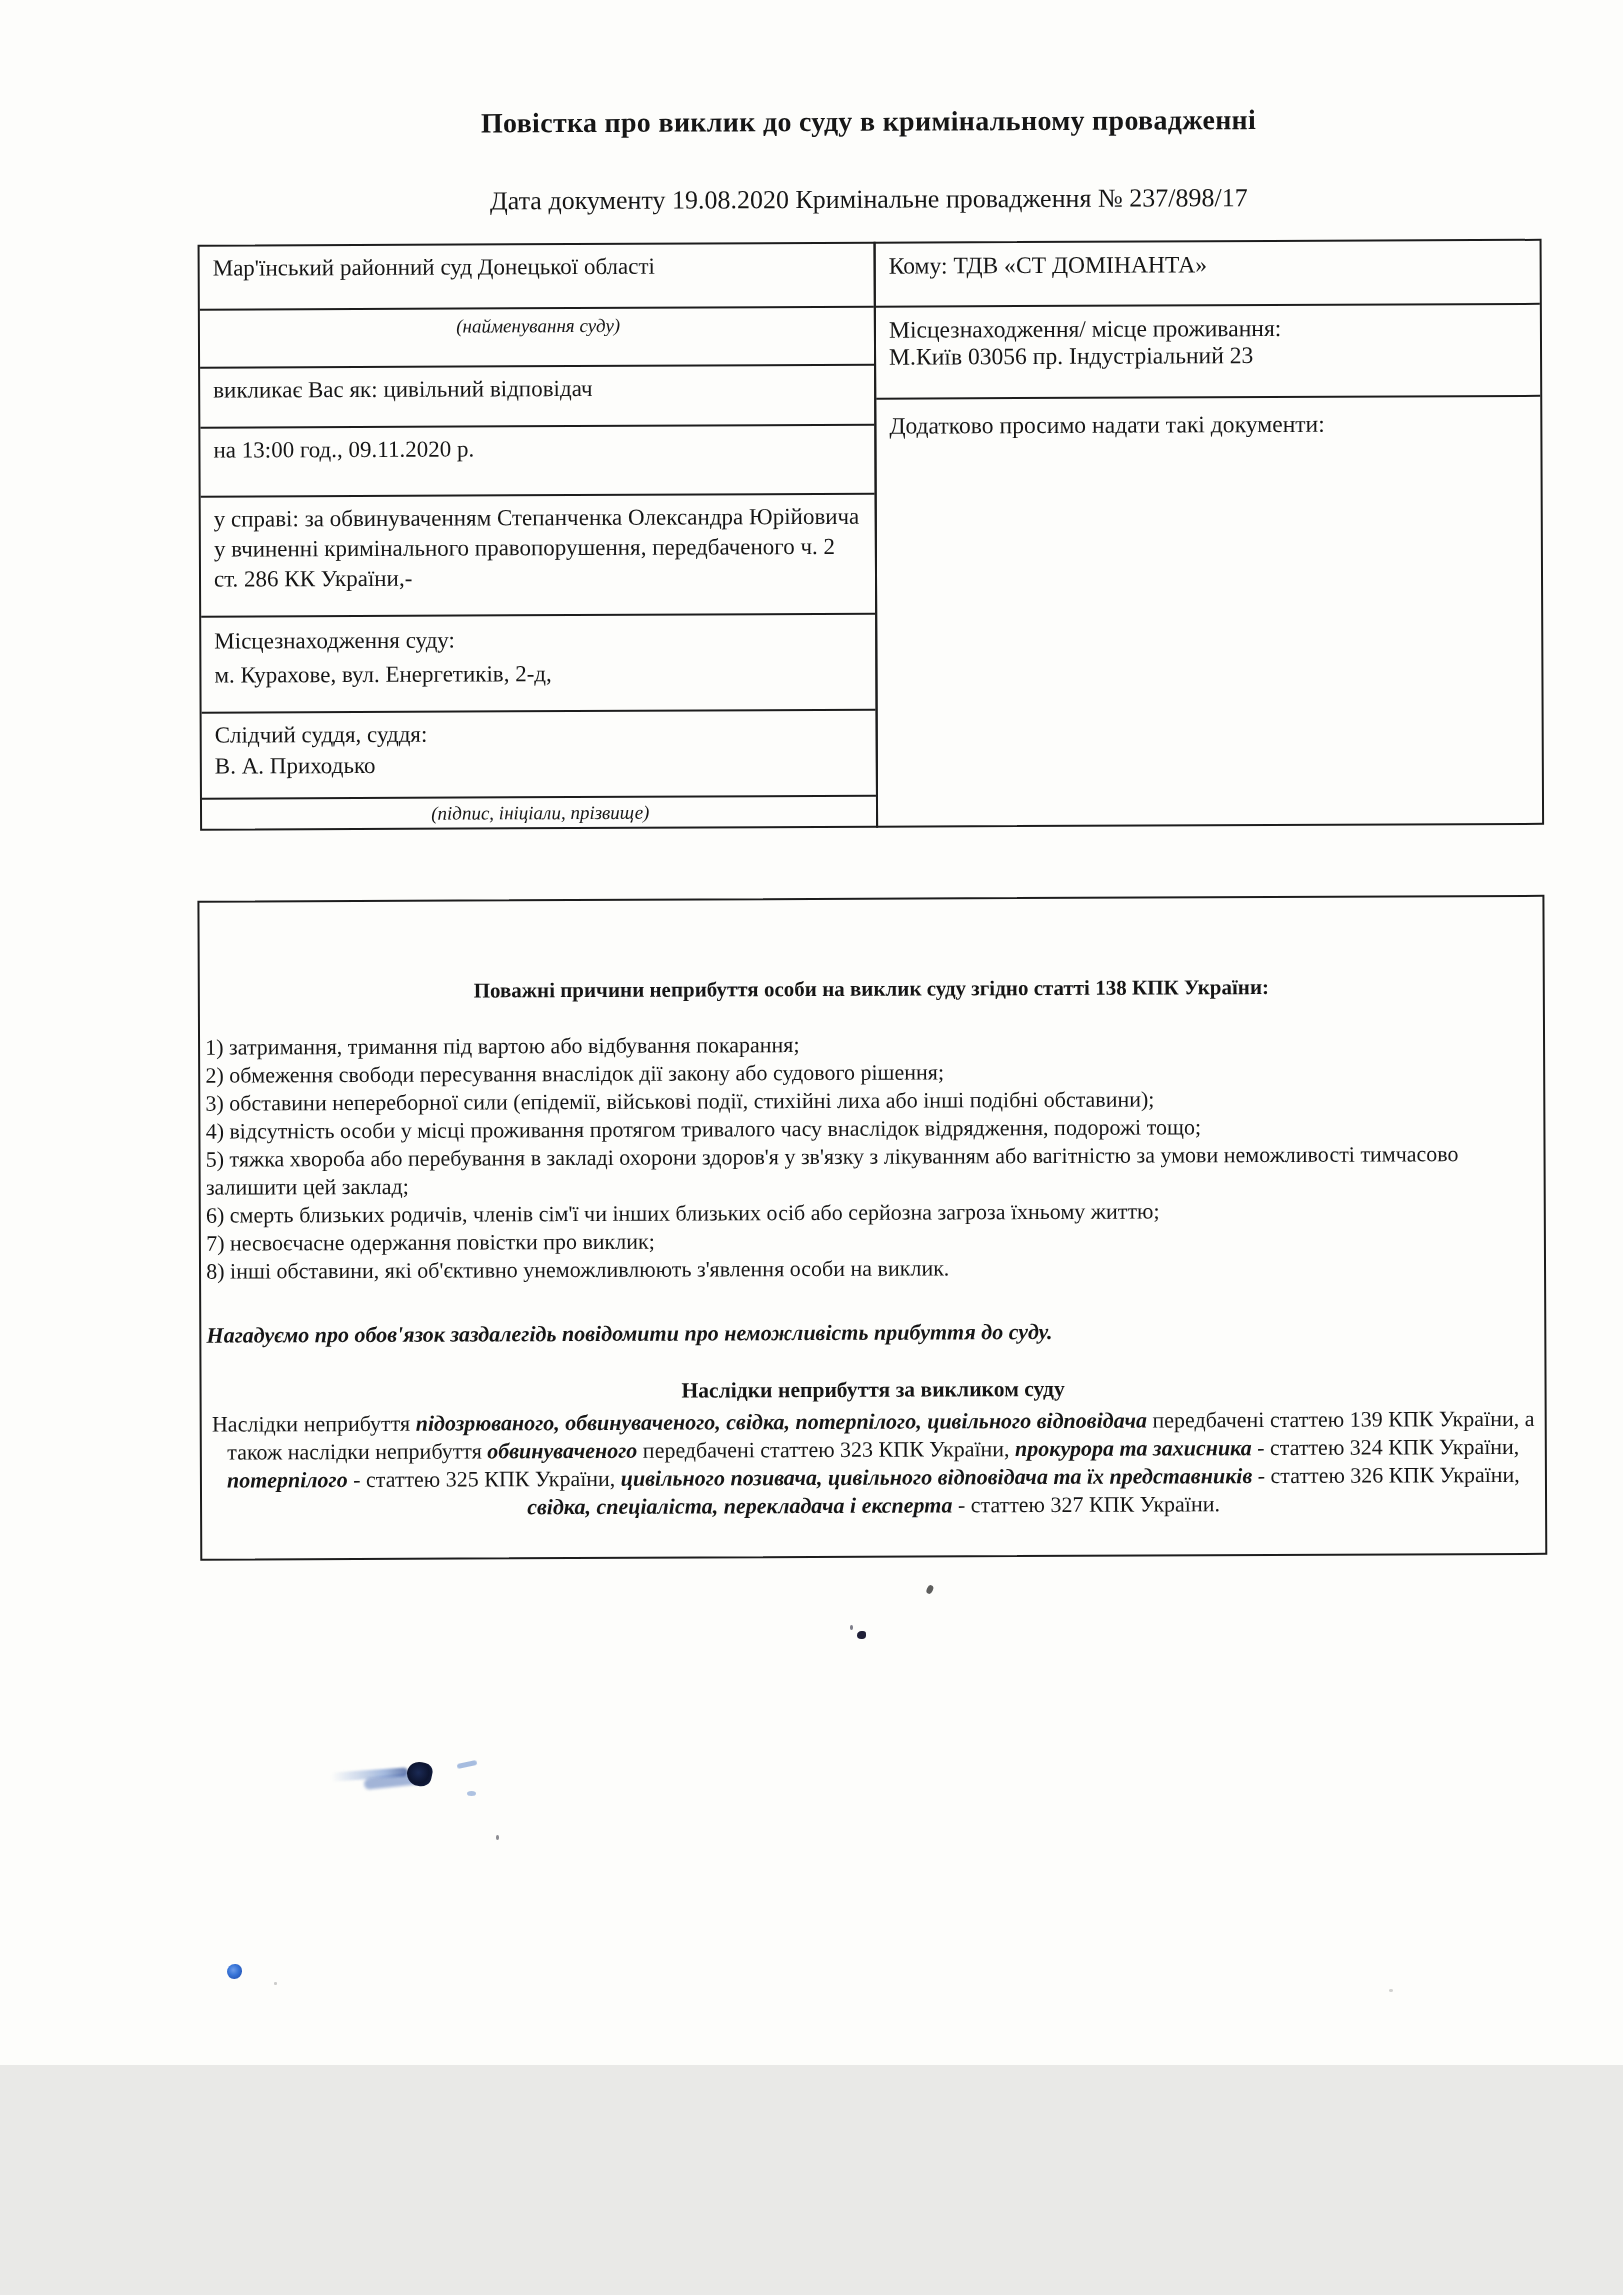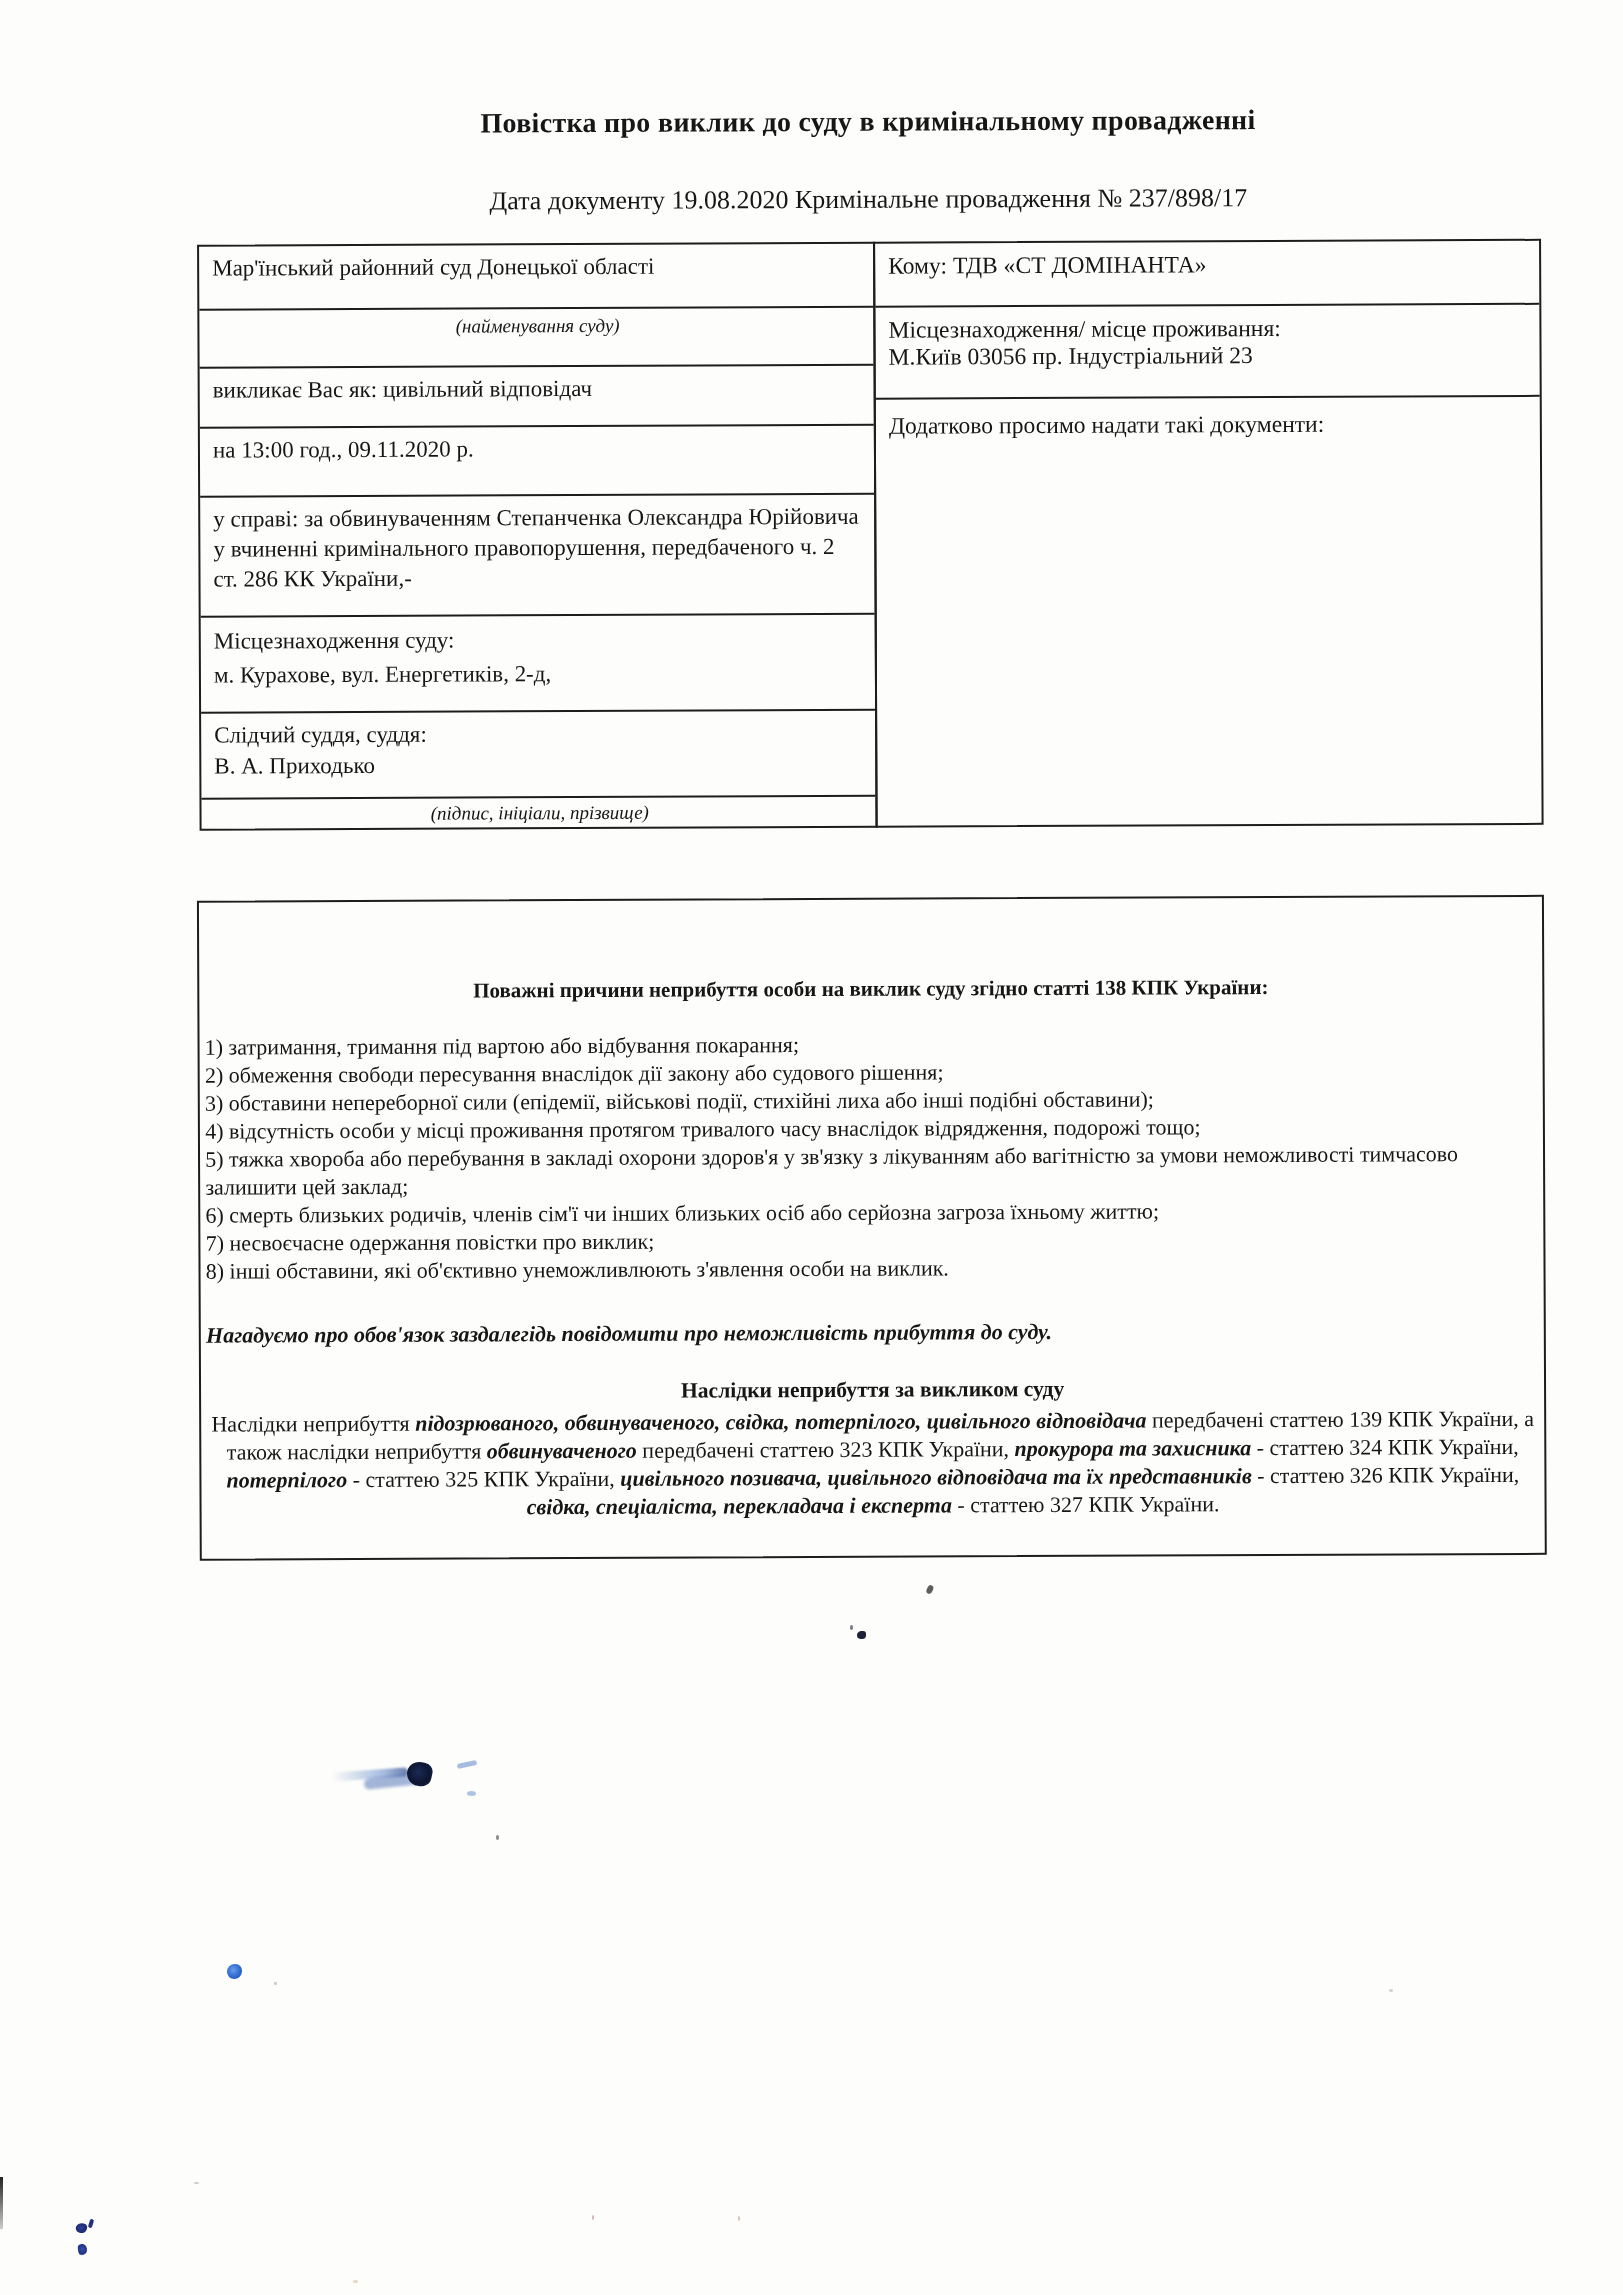--- a/index.html
+++ b/index.html
@@ -1,17 +1,17 @@
 <!DOCTYPE html>
 <html style="--ink: #161616; --border: #1d1d1d; --paper: #fdfdfb;font-size:10.5px"><head>
 <meta charset="utf-8">
 <style>
   html,body { margin:0; padding:0; background:#e9e9e7; }
   .page {
-    position:relative; width:1623px; height:2295px;
+    position:relative; width:1623px; height:2065px;
     background:var(--paper,#fdfdfb);
     font-family:"Liberation Serif","DejaVu Serif",serif;
     color:var(--ink,#161616);
     overflow:hidden;
   }
   .doc { position:absolute; inset:0; transform:rotate(-0.25deg); }
 
   .title {
     position:absolute; left:200px; top:106px; width:1345px;
     text-align:center; font-size:28px; font-weight:bold; letter-spacing:0.3px;

